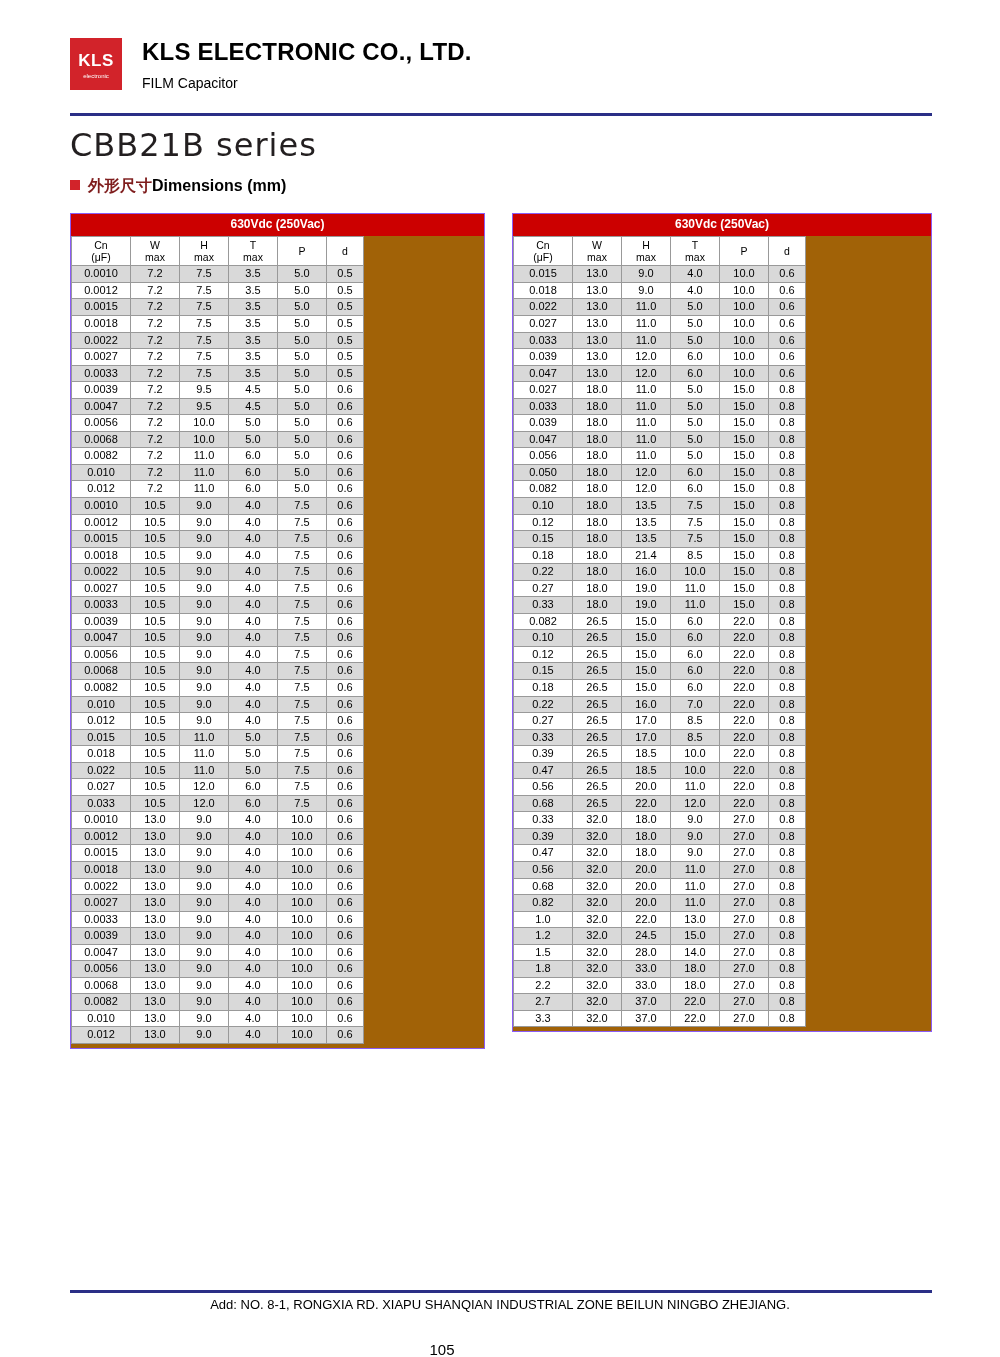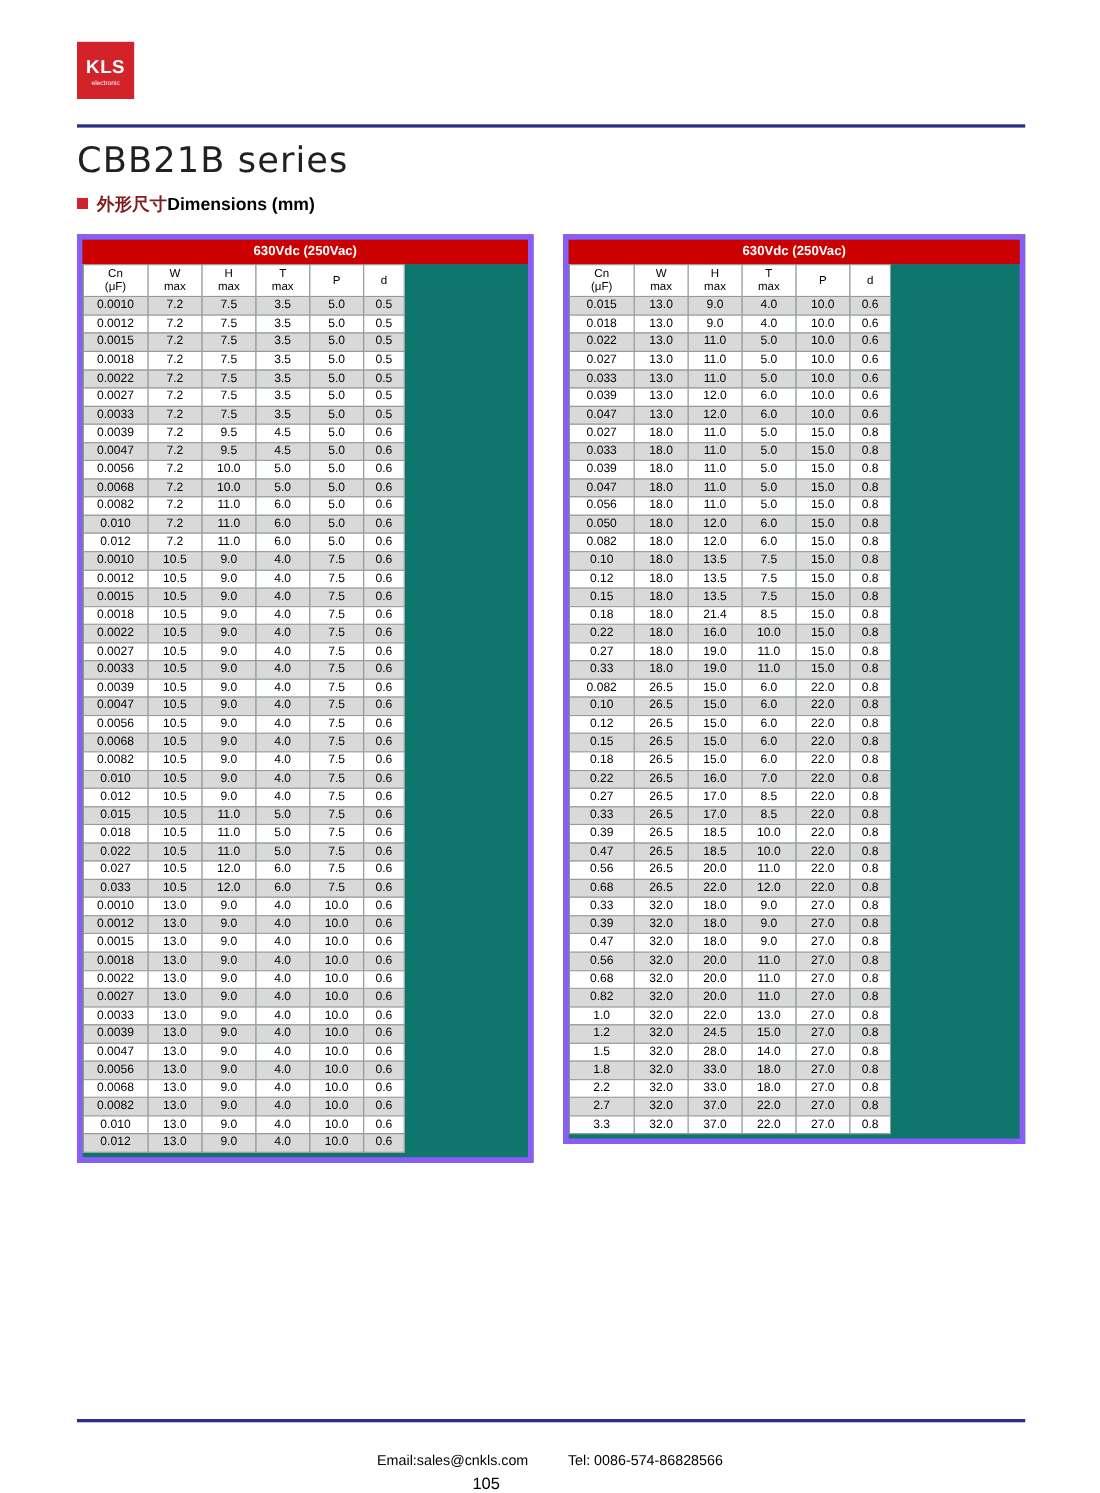--- a/index.html
+++ b/index.html
@@ -105,22 +105,22 @@
   .section-cn {
     color: #7f1d1d;
   }
   .section-en {
     color: #000000;
   }
 
   
   .tbl-wrap {
     position: absolute;
-    border: 5px solid #8b5cf6;
-    background: #0f766e;
+    border: 1px solid #8b5cf6;
+    background: #a16207;
     box-sizing: border-box;
   }
   #table-left-wrap { left: 70px;  top: 213px; width: 415px; }
   #table-right-wrap { left: 512px; top: 213px; width: 420px; }
 
   .tbl-title {
     background: #cc0000;
     color: #ffffff;
     font-size: 12px;
     font-weight: bold;
@@ -207,20 +207,24 @@
 </head>
 <body>
 
 <div class="page">
 
   <div class="header">
     <div class="logo-box">
       <div class="logo-main">KLS</div>
       <div class="logo-sub">electronic</div>
     </div>
+    <div class="header-text">
+      <div class="company-name">KLS ELECTRONIC CO., LTD.</div>
+      <div class="company-sub">FILM Capacitor</div>
+    </div>
   </div>
   <div class="header-rule"></div>
 
   <div class="series-title">CBB21B series</div>
   <div class="section-title">
     <span class="section-bullet"></span><span class="section-cn">外形尺寸</span><span class="section-en">Dimensions (mm)</span>
   </div>
 
   <div class="tbl-wrap" id="table-left-wrap">
     <div class="tbl-title">630Vdc (250Vac)</div>
@@ -1030,18 +1034,16 @@
             <td class="c-t">22.0</td>
             <td class="c-p">27.0</td>
             <td class="c-d">0.8</td>
           </tr>
         </tbody>
     </table>
     <div class="tbl-bottom-space"></div>
   </div>
 
   <div class="footer-rule"></div>
-  <div class="footer-contact">
-    <span>Email:sales@cnkls.com</span><span class="tel">Tel: 0086-574-86828566</span>
-  </div>
+  <div class="footer-addr">Add: NO. 8-1, RONGXIA RD. XIAPU SHANQIAN INDUSTRIAL ZONE BEILUN NINGBO ZHEJIANG.</div>
   <div class="page-num">105</div>
 
 </div>
 
 </body></html>

